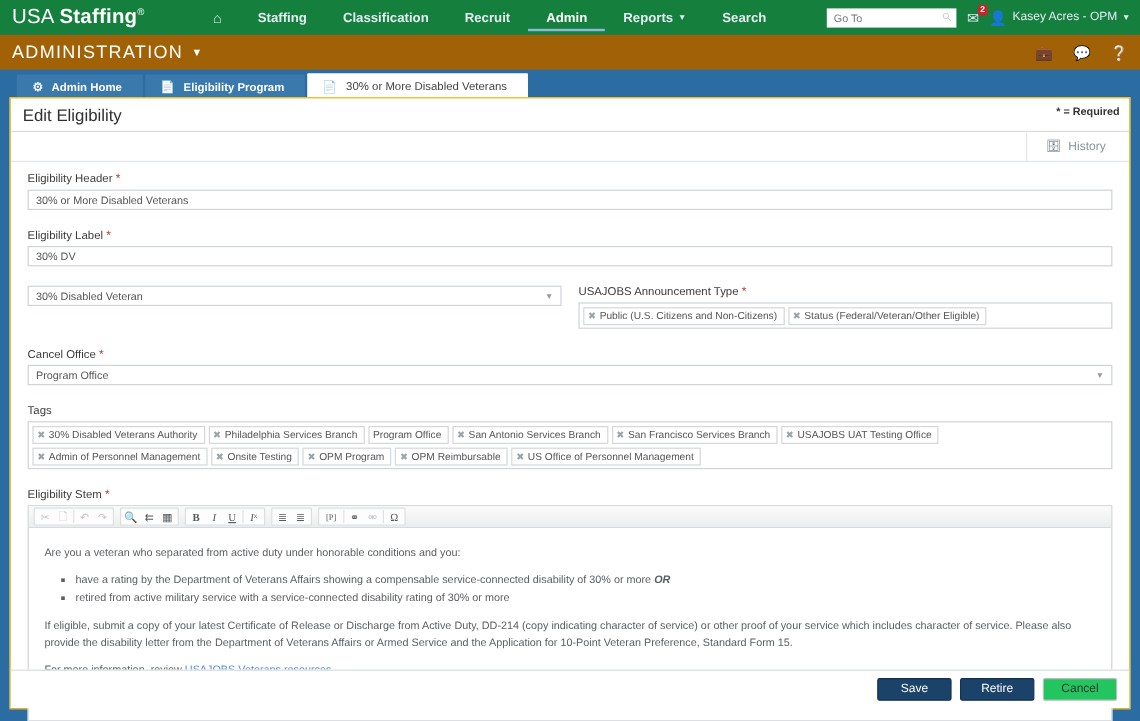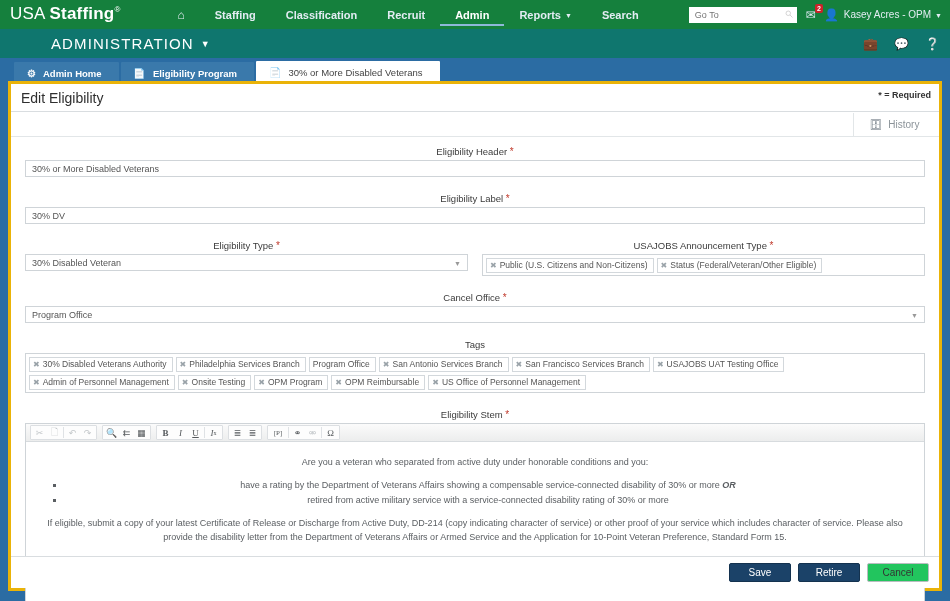--- a/index.html
+++ b/index.html
@@ -82,22 +82,22 @@
   }
   .user {
     display: flex; align-items: center; gap: 4px;
     color: #e3ecf3; font-size: 10px; white-space: nowrap;
   }
   .user-ico { font-size: 12px; }
 
   
   .subbar {
     position: absolute; top: 29px; left: 0; right: 0; height: 29px;
-    background: #0f766e;
-    display: flex; align-items: center; padding-left: 41px;
+    background: #a16207;
+    display: flex; align-items: center;
   }
   .admin-title {
     color: #ffffff; font-size: 15px; letter-spacing: 1.1px;
     margin-left: 10px; font-weight: 400;
     display: flex; align-items: center; gap: 7px;
   }
   .admin-title .caret2 { font-size: 9px; }
   .subbar-icons {
     position: absolute; right: 10px; top: 0; height: 29px;
     display: flex; align-items: center; gap: 16px;
@@ -127,22 +127,21 @@
     height: 23px;
     font-weight: 400;
   }
   .tab .tico { font-size: 10px; opacity: .95; }
 
   
   .card {
     position: absolute;
     top: 81px; left: 8px; right: 8px; bottom: 10px;
     background: #ffffff;
-    border: 3px solid #eab308;
-    text-align: center;
+    border: 1px solid #eab308;
   }
   .card-head {
     height: 28px;
     border-bottom: 1px solid #d9dde0;
     display: flex; align-items: center;
     position: relative;
   }
   .card-title {
     font-size: 14px; color: #2f2f2f; margin-left: 10px; font-weight: 400;
   }
@@ -405,24 +404,20 @@
       <div class="fgroup">
         <label class="flabel">
           <span>Eligibility Label</span>
           <span class="star">*</span>
         </label>
         <div class="finput">30% DV</div>
       </div>
 
       <div class="row2 fgroup">
         <div>
-          <label class="flabel">
-            <span>Eligibility Type</span>
-            <span class="star">*</span>
-          </label>
           <div class="finput select">
             <span>30% Disabled Veteran</span>
             <span class="arrow">▼</span>
           </div>
         </div>
         <div>
           <label class="flabel">
             <span>USAJOBS Announcement Type</span>
             <span class="star">*</span>
           </label>

